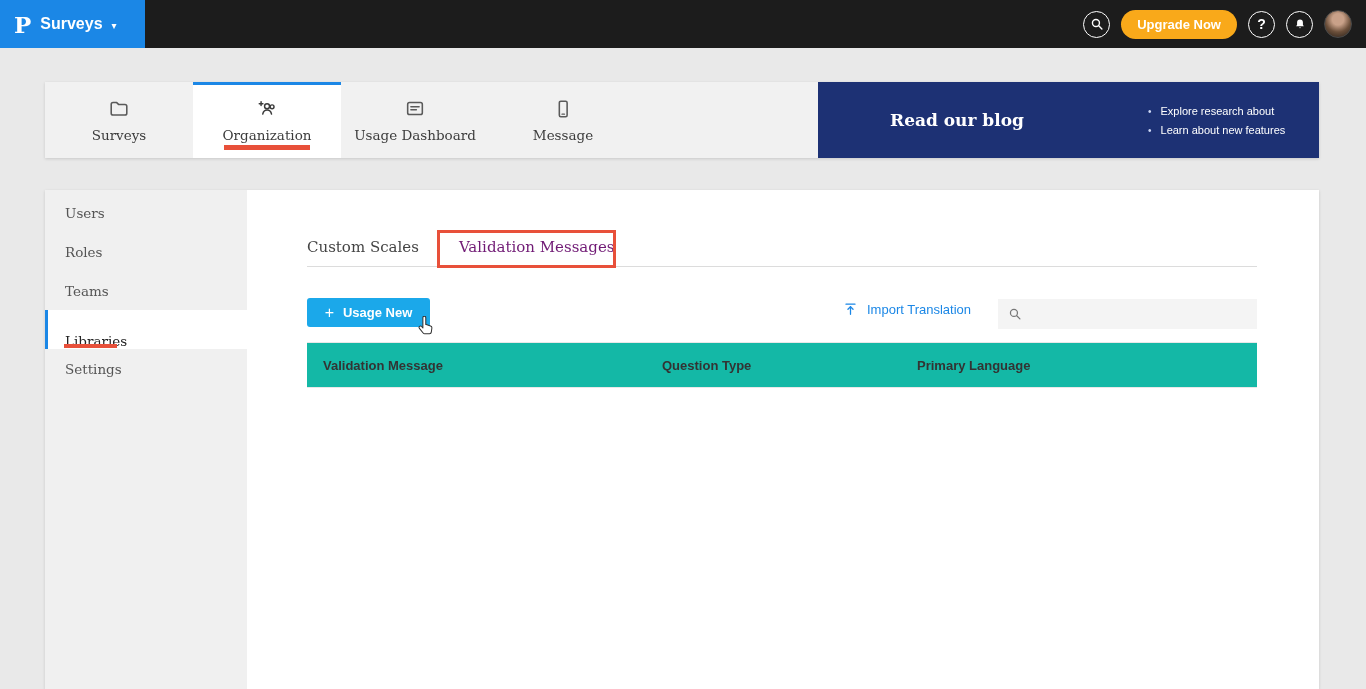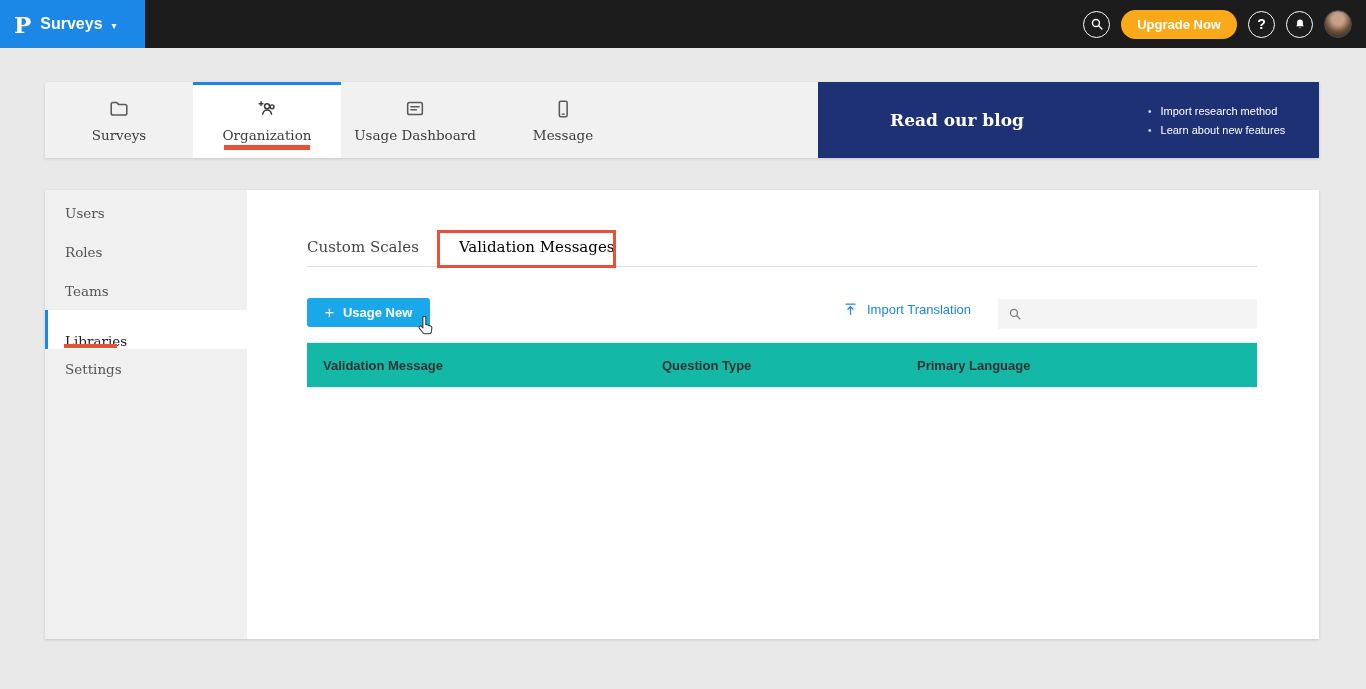--- a/index.html
+++ b/index.html
@@ -42,32 +42,32 @@
 
   .blog-panel { position:absolute; right:0; top:0; width:501px; height:76px; background:#1d3174; }
   .blog-title { position:absolute; left:72px; top:50%; transform:translateY(-50%);
     color:#fff; font-size:17px; font-weight:bold; }
   .blog-bullets { position:absolute; left:330px; top:50%; transform:translateY(-50%);
     display:flex; flex-direction:column; gap:7px; }
   .blog-bullet { color:#fff; font-size:11px; display:flex; align-items:center; gap:9px; white-space:nowrap; }
   .blog-bullet .dot { font-size:10px; color:#cfd9f5; }
 
   
-  .main-card { position:absolute; top:190px; left:45px; width:1274px; height:449px; background:#fff;
+  .main-card { position:absolute; top:190px; left:45px; width:1274px; height:499px; background:#fff;
     box-shadow:0 1px 3px rgba(0,0,0,0.14); }
   .sidebar { position:absolute; left:0; top:0; width:202px; height:100%; background:#f0f0f0; padding-top:3px; }
   .side-item { height:39px; display:flex; align-items:center; padding-left:20px;
     font-size:13.5px; color:#555; cursor:pointer; position:relative; }
   .side-item.active { background:#fff; box-shadow:inset 3px 0 0 #1b87e6; color:#222;align-items:flex-end; }
   .red-underline-lib { position:absolute; left:19px; bottom:1px; width:53px; height:4px; background:#e8503a; }
 
   
   .tabs-row { position:absolute; left:262px; top:48px; display:flex; gap:40px; }
   .content-tab { font-size:15px; color:#444; cursor:pointer; }
-  .content-tab.active { color:#000000;text-align:right; }
+  .content-tab.active { color:#701a75;text-align:right; }
   .tab-annotation { position:absolute; left:392px; top:40px; width:179px; height:38px;
     border:3px solid #e8503a; z-index:6; pointer-events:none; }
   .tabs-divider { position:absolute; left:262px; top:76px; width:950px; border-top:1px solid #dcdcdc; }
 
   .create-btn { position:absolute; left:262px; top:108px; width:123px; height:29px; background:#1ba8ea;
     color:#fff; border:none; border-radius:3px; font-size:13px; font-weight:bold;
     display:flex; align-items:center; justify-content:center; gap:9px; cursor:pointer;
     font-family:"Liberation Sans", sans-serif; }
   .create-btn .plus { font-size:16px; font-weight:normal; line-height:1; }
 
@@ -153,21 +153,21 @@
       <span class="tab-label slab">Message</span>
     </div>
 
   </div>
 
   <div class="blog-panel">
     <span class="blog-title slab">Read our blog</span>
     <div class="blog-bullets">
       <div class="blog-bullet">
         <span class="dot">•</span>
-        <span>Import research method</span>
+        <span>Explore research about</span>
       </div>
       <div class="blog-bullet">
         <span class="dot">•</span>
         <span>Learn about new features</span>
       </div>
     </div>
   </div>
 </div>
 
 <div class="main-card">

